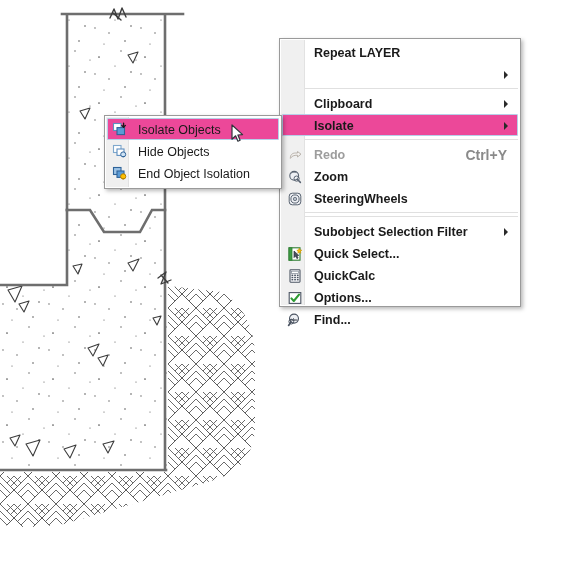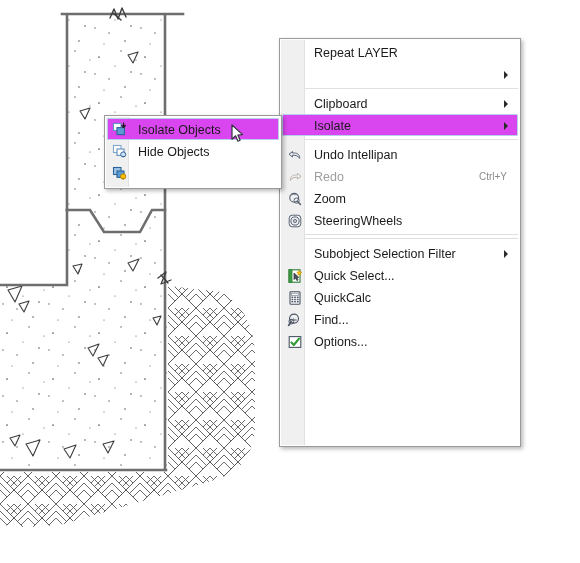--- a/index.html
+++ b/index.html
@@ -37,47 +37,47 @@
     color: #1a1a1a;
     white-space: nowrap;
     cursor: default;
     box-sizing: border-box;
     margin: 0 2px;
     border: 1px solid transparent;
   }
   .mi .lbl { position:absolute; top:0; }
   .mi .accel {
     position: absolute; top: 0; right: 10px;
-    font-size: 10px; color: #8a8a8a;
+    font-size: 14px; color: #8a8a8a;
   }
   .mi .ico {
     position: absolute; left: 4px; top: 3px;
     width: 16px; height: 16px;
   }
   .mi .arrow {
     position: absolute; right: 9px; top: 7px;
     width: 0; height: 0;
     border-left: 4px solid #2a2a2a;
     border-top: 4px solid transparent;
     border-bottom: 4px solid transparent;
   }
   .mi.hl {
-    background: #d946ef;
+    background: #ec4899;
     border: 1px solid #b6cfe8;
     border-radius: 1px;
   }
   .mi.dis { color: #9d9d9d; }
   .sep {
     height: 1px;
     background: #e0e0e0;
     margin: 3px 2px 3px 0;
   }
 
   
-  #ctx-menu { left: 279px; top: 38px; width: 242px; height: 409px; }
+  #ctx-menu { left: 279px; top: 38px; width: 242px; height: 269px; font-weight: bold; }
   #ctx-menu .gutter { width: 23px; }
   #ctx-menu .mi .lbl { left: 31px; }
   #ctx-menu .sep { margin-left: 25px; }
 
   
   #sub-menu { left: 104px; top: 115px; width: 178px; height: 74px; padding: 2px 0; }
   #sub-menu .gutter { width: 22px; }
   #sub-menu .mi .lbl { left: 30px; }
 
   
@@ -210,29 +210,20 @@
       <span class="lbl">Clipboard</span>
       <span class="arrow"></span>
     </div>
 
     <div class="mi hl">
       <span class="lbl">Isolate</span>
       <span class="arrow"></span>
     </div>
     <div class="sep"></div>
 
-    <div class="mi">
-      <span class="ico">
-        <svg viewBox="0 0 16 16" width="16" height="16">
-          <path d="M5.5,4.5 L2,7.2 L5.5,10 L5.5,8.2 C9,8.2 11.3,9 12.6,11.4
-                   C12.9,8.2 11,6 7.4,6 L5.5,6 Z" fill="#e9edf3" stroke="#5a6472" stroke-width="1" stroke-linejoin="round"></path>
-        </svg>
-      </span>
-      <span class="lbl">Undo Intellipan</span>
-    </div>
 
     <div class="mi dis">
       <span class="ico">
         <svg viewBox="0 0 16 16" width="16" height="16">
           <path d="M10.5,4.5 L14,7.2 L10.5,10 L10.5,8.2 C7,8.2 4.7,9 3.4,11.4
                    C3.1,8.2 5,6 8.6,6 L10.5,6 Z" fill="#f3f1ef" stroke="#b9b3ac" stroke-width="1" stroke-linejoin="round"></path>
         </svg>
       </span>
       <span class="lbl">Redo</span>
       <span class="accel">Ctrl+Y</span>
@@ -300,38 +291,38 @@
             <rect x="9.9" y="11" width="1.7" height="1.4"></rect>
           </g>
         </svg>
       </span>
       <span class="lbl">QuickCalc</span>
     </div>
 
     <div class="mi">
       <span class="ico">
         <svg viewBox="0 0 16 16" width="16" height="16">
+          <rect x="2.2" y="2.6" width="11.6" height="10.8" fill="#ffffff" stroke="#4c5563" stroke-width="1.1"></rect>
+          <path d="M4.4,8.4 L6.8,11 L12,4.6" fill="none" stroke="#2e9b33" stroke-width="2.1" stroke-linecap="round" stroke-linejoin="round"></path>
+        </svg>
+      </span>
+      <span class="lbl">Options...</span>
+    </div>
+
+    <div class="mi">
+      <span class="ico">
+        <svg viewBox="0 0 16 16" width="16" height="16">
           <circle cx="7" cy="6.6" r="4.5" fill="#eef0f4" stroke="#4c5563" stroke-width="1.1"></circle>
           <text x="7" y="8.6" font-size="4.4" text-anchor="middle" font-family="Liberation Sans, sans-serif" fill="#2b313b">abc</text>
           <path d="M4.0,9.9 L1.6,13.4" stroke="#4c5563" stroke-width="1.7" stroke-linecap="round"></path>
           <circle cx="4.3" cy="9.6" r="2.4" fill="none" stroke="#4c5563" stroke-width="1"></circle>
         </svg>
       </span>
       <span class="lbl">Find...</span>
     </div>
-
-    <div class="mi">
-      <span class="ico">
-        <svg viewBox="0 0 16 16" width="16" height="16">
-          <rect x="2.2" y="2.6" width="11.6" height="10.8" fill="#ffffff" stroke="#4c5563" stroke-width="1.1"></rect>
-          <path d="M4.4,8.4 L6.8,11 L12,4.6" fill="none" stroke="#2e9b33" stroke-width="2.1" stroke-linecap="round" stroke-linejoin="round"></path>
-        </svg>
-      </span>
-      <span class="lbl">Options...</span>
-    </div>
   </div>
 
   <div id="sub-menu" class="menu">
     <div class="gutter"></div>
 
     <div class="mi hl">
       <span class="ico">
         <svg viewBox="0 0 16 16" width="16" height="16">
           <rect x="1.5" y="1.5" width="7.5" height="7" fill="#ffffff" stroke="#5f8fc0" stroke-width="1.1"></rect>
           <rect x="5" y="5.6" width="7.5" height="7" fill="#5b9bd5" stroke="#2f6399" stroke-width="1.1"></rect>
@@ -355,20 +346,21 @@
 
     <div class="mi">
       <span class="ico">
         <svg viewBox="0 0 16 16" width="16" height="16">
           <rect x="1.5" y="1.5" width="7.5" height="7" fill="#9cc3e6" stroke="#2f6399" stroke-width="1.1"></rect>
           <rect x="5" y="5" width="7" height="6.4" fill="#5b9bd5" stroke="#2f6399" stroke-width="1.1"></rect>
           <circle cx="11.2" cy="10.4" r="2.6" fill="#ffc000" stroke="#b37f00" stroke-width="1"></circle>
           <path d="M10.3,12.8 L12.1,12.8" stroke="#b37f00" stroke-width="1.1"></path>
         </svg>
       </span>
+      <span class="lbl">End Object Isolation</span>
     </div>
   </div>
 
   <svg id="cursor" viewBox="0 0 14 20" xmlns="http://www.w3.org/2000/svg">
     <path d="M1,1 L1,15.2 L4.6,11.8 L6.9,17.2 L9.1,16.2 L6.9,11 L11.6,10.6 Z" fill="#ffffff" stroke="#31353c" stroke-width="1.2" stroke-linejoin="round"></path>
   </svg>
 
 </div>
 
 </body></html>

